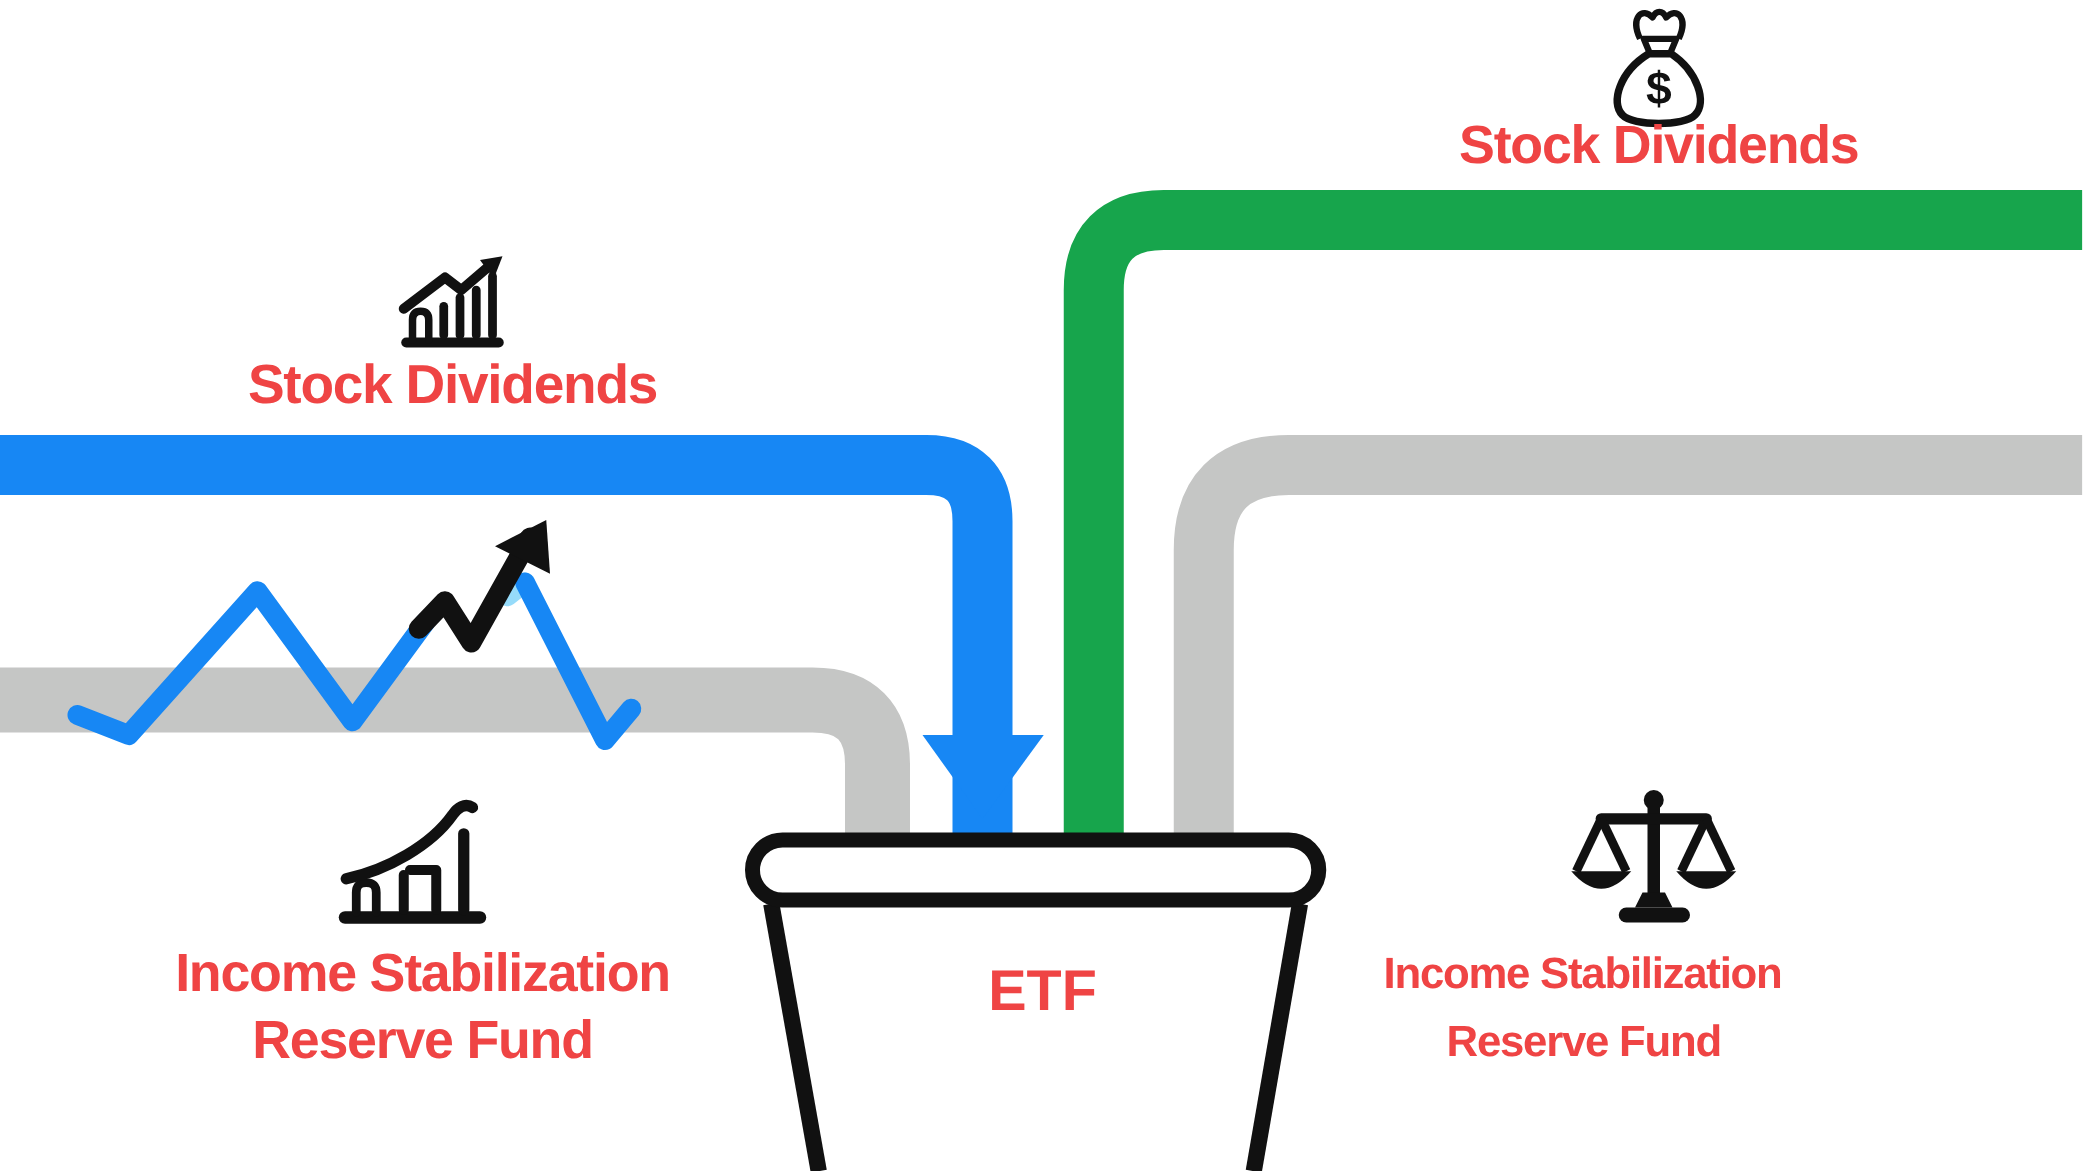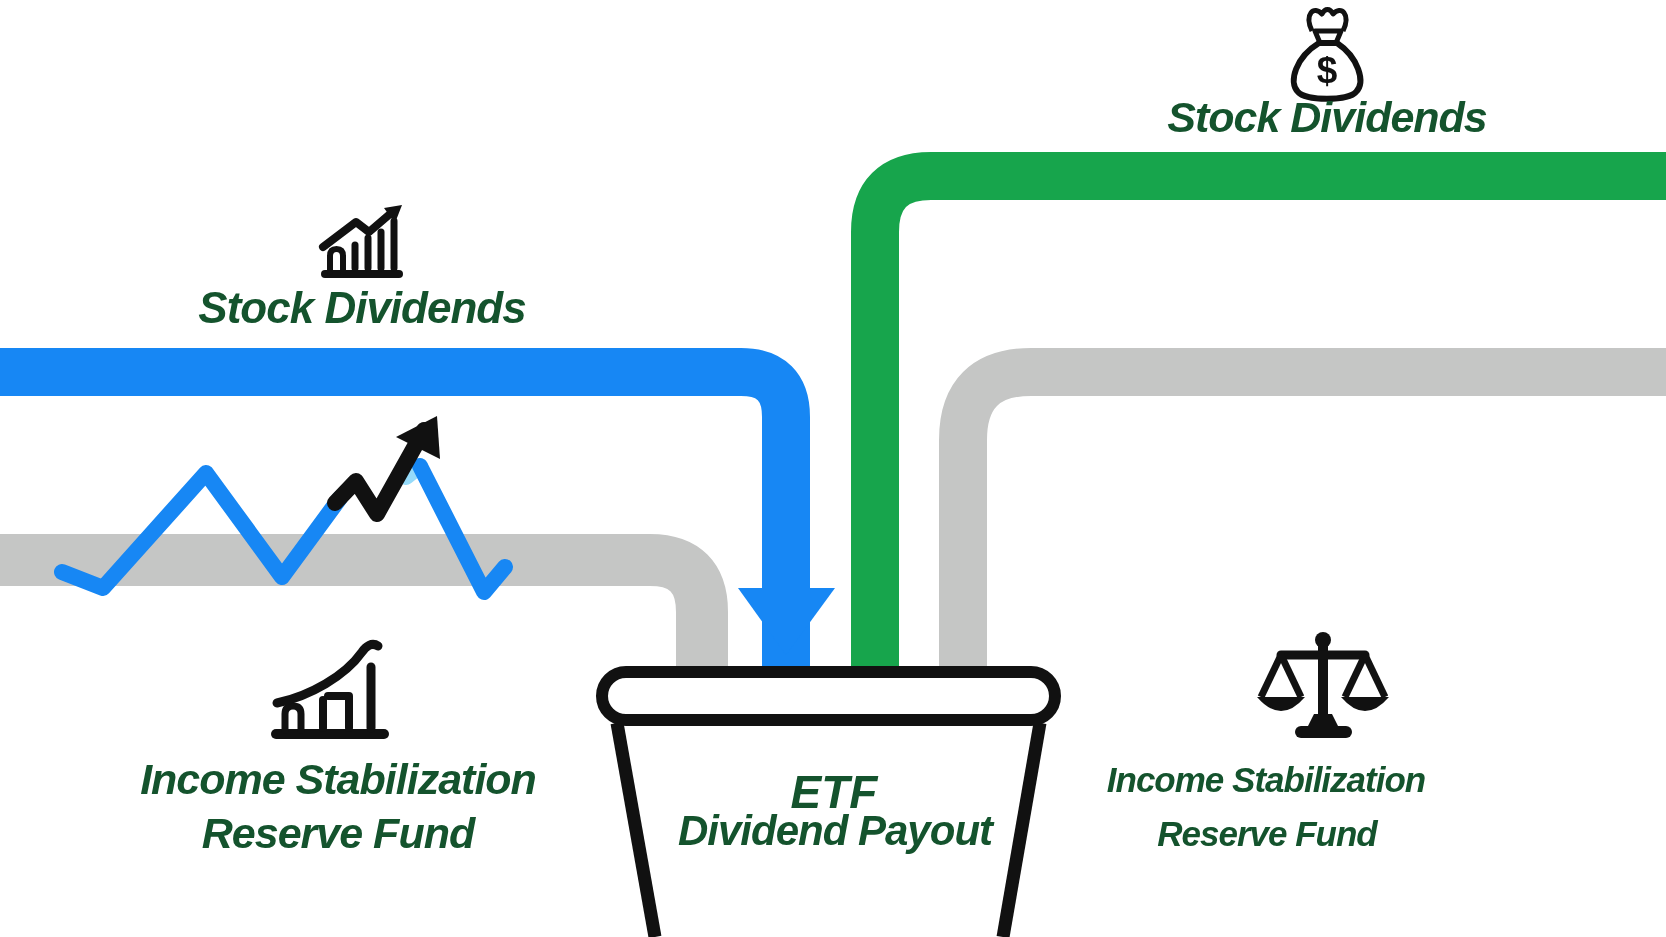--- a/index.html
+++ b/index.html
@@ -8,25 +8,24 @@
     width:1666px;height:937px;
     overflow:hidden;
     background:#ffffff;
     font-family:"Liberation Sans",sans-serif;
   }
   .layer{position:absolute;left:0;top:0;width:1666px;height:937px;}
   .label{
     position:absolute;
     transform:translate(-50%,-50%);
     font-weight:700;
-    color:#14532d;
+    color:#ef4444;
     white-space:nowrap;
     letter-spacing:-1px;
     line-height:1;
-    font-style:italic;
   }
   .lbl-left-source{left:362px;top:308px;font-size:44px;}
   .lbl-top-source{left:1327px;top:117px;font-size:43px;}
   .lbl-capital-gains{left:1312px;top:307px;font-size:44px;}
   .lbl-left-fund-1{left:338px;top:779px;font-size:43px;}
   .lbl-left-fund-2{left:338px;top:833px;font-size:43px;}
   .lbl-right-fund-1{left:1266px;top:779px;font-size:35px;}
   .lbl-right-fund-2{left:1267px;top:833px;font-size:35px;}
   .lbl-funnel-1{left:834px;top:780px;font-size:46px;letter-spacing:0;margin-top:12px;}
   .lbl-funnel-2{left:835px;top:831px;font-size:42px;letter-spacing:-1px;}
@@ -107,14 +106,13 @@
   <div class="label lbl-left-source">Stock Dividends</div>
   <div class="label lbl-top-source">Stock Dividends</div>
 
   <div class="label lbl-left-fund-1">Income Stabilization</div>
   <div class="label lbl-left-fund-2">Reserve Fund</div>
 
   <div class="label lbl-right-fund-1">Income Stabilization</div>
   <div class="label lbl-right-fund-2">Reserve Fund</div>
 
   <div class="label lbl-funnel-1">ETF</div>
-  <div class="label lbl-funnel-2">Dividend Payout</div>
 </div>
 
 </body></html>

